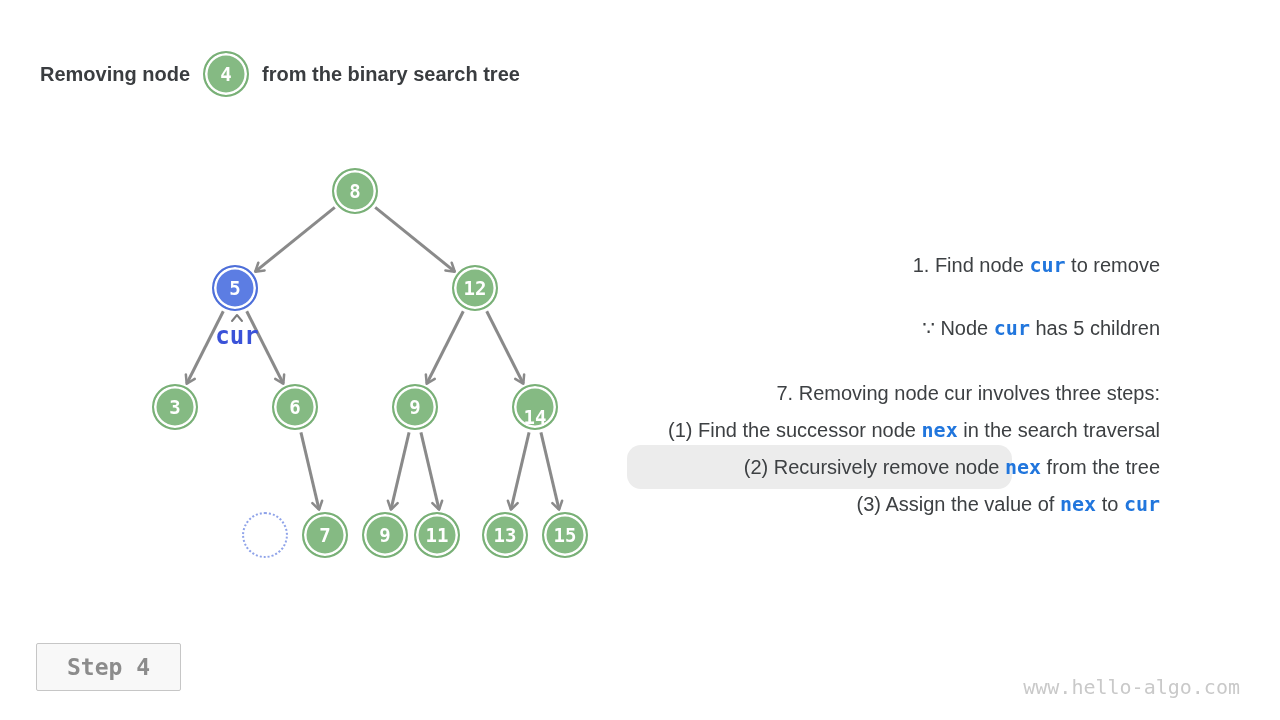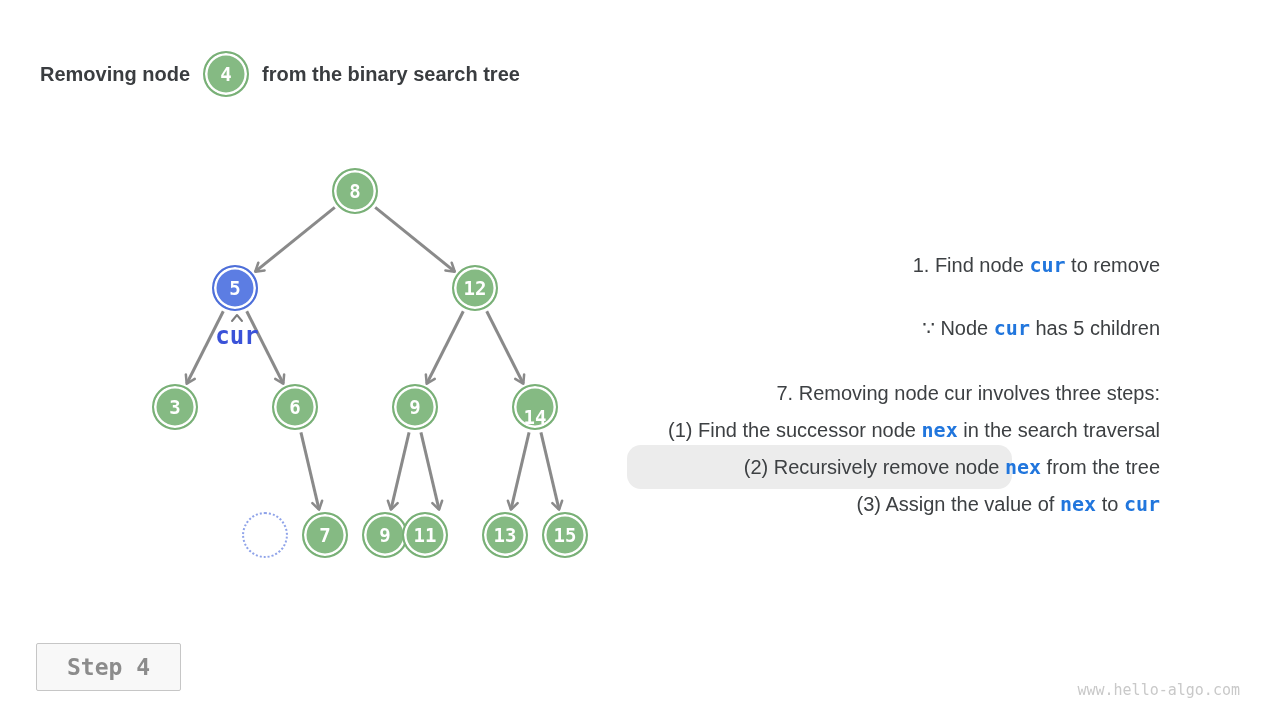--- a/index.html
+++ b/index.html
@@ -45,21 +45,21 @@
   .explain .txt{position:relative;z-index:1;}
 
   
   .step{position:absolute;left:36px;top:643px;height:48px;line-height:46px;
         padding:0 30px;box-sizing:border-box;border:1.5px solid #c6c6c6;
         border-radius:2px;background:#f8f8f8;color:#8c8c8c;
         font-family:"DejaVu Sans Mono", monospace;font-weight:700;font-size:23px;}
 
   
   .watermark{position:absolute;right:40px;bottom:21px;
-             font-family:"DejaVu Sans Mono", monospace;font-size:15px;color:#c9c9c9;}
+             font-family:"DejaVu Sans Mono", monospace;font-size:20px;color:#c9c9c9;}
 </style>
 </head>
 <body>
 
 <div class="canvas">
 
   <header class="title">
     <span>Removing node</span>
     <span class="circle">
         <span>4</span>
@@ -110,21 +110,21 @@
       <div class="circle tree-node" style="left: 512px; top: 384px; align-items: flex-end;">
         <span>14</span>
       </div>
       <div class="circle tree-node ghost" style="left: 242px; top: 512px;"></div>
       <div class="circle tree-node" style="left: 302px; top: 512px;">
         <span>7</span>
       </div>
       <div class="circle tree-node" style="left: 362px; top: 512px;">
         <span>9</span>
       </div>
-      <div class="circle tree-node" style="left: 402px; top: 512px;">
+      <div class="circle tree-node" style="left: 414px; top: 512px;">
         <span>11</span>
       </div>
       <div class="circle tree-node" style="left: 482px; top: 512px;">
         <span>13</span>
       </div>
       <div class="circle tree-node" style="left: 542px; top: 512px;">
         <span>15</span>
       </div>
     </div>
 

